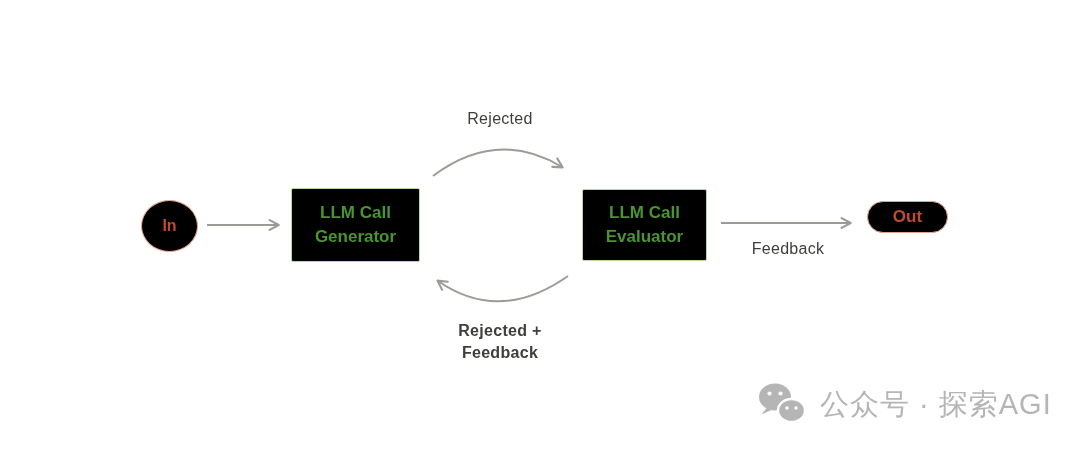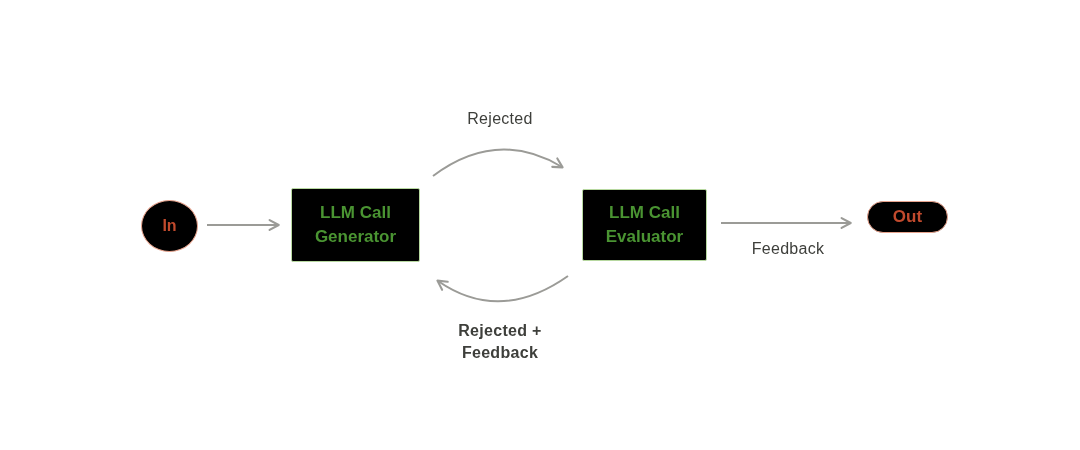--- a/index.html
+++ b/index.html
@@ -112,14 +112,31 @@
 
   <div class="node node-terminal node-out">Out</div>
 
   <div class="edge-label label-solution">Rejected</div>
 
   <div class="edge-label label-accepted">Feedback</div>
 
   <div class="edge-label label-rejected">Rejected +
 Feedback</div>
 
+  <div class="watermark">
+    <svg class="watermark-icon" viewBox="0 0 52 46" xmlns="http://www.w3.org/2000/svg">
+      <g fill="#b5b5b5">
+        <path d="M 11 26 L 5.5 33 L 15.5 28.5 Z"></path>
+        <ellipse cx="19" cy="15.5" rx="16" ry="13.5"></ellipse>
+        <path d="M 41 36 L 45.5 43.5 L 34.5 38.5 Z" stroke="#ffffff" stroke-width="2"></path>
+        <ellipse cx="35.5" cy="29" rx="13.5" ry="11.5" stroke="#ffffff" stroke-width="2.4"></ellipse>
+      </g>
+      <g fill="#ffffff">
+        <circle cx="13.5" cy="12" r="2.1"></circle>
+        <circle cx="24.5" cy="12" r="2.1"></circle>
+        <circle cx="31" cy="26.5" r="1.8"></circle>
+        <circle cx="40" cy="26.5" r="1.8"></circle>
+      </g>
+    </svg>
+    <span class="watermark-text">公众号 · 探索AGI</span>
+  </div>
 
 </div>
 
 </body></html>

